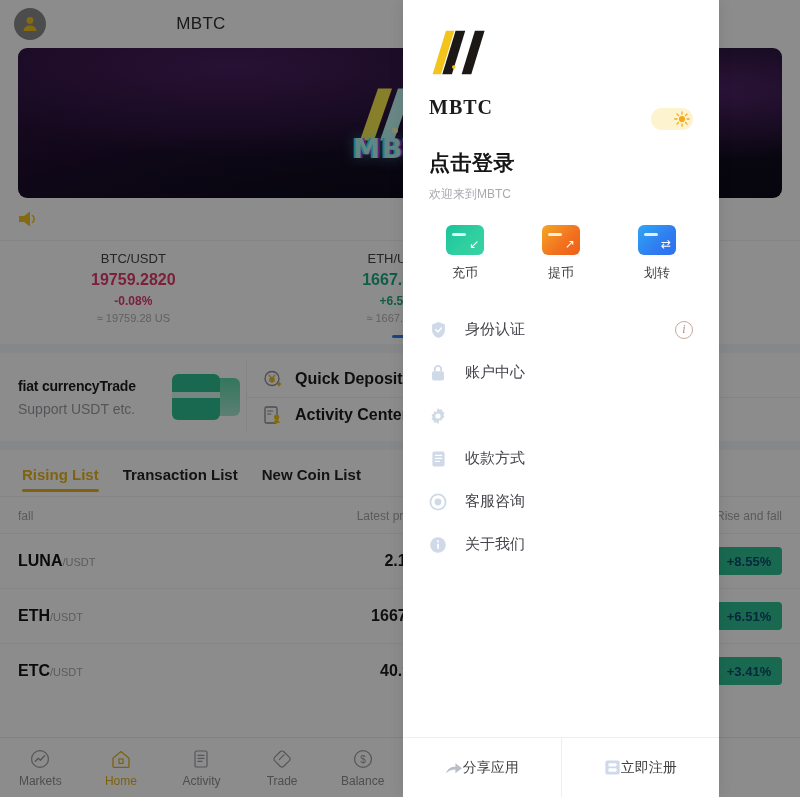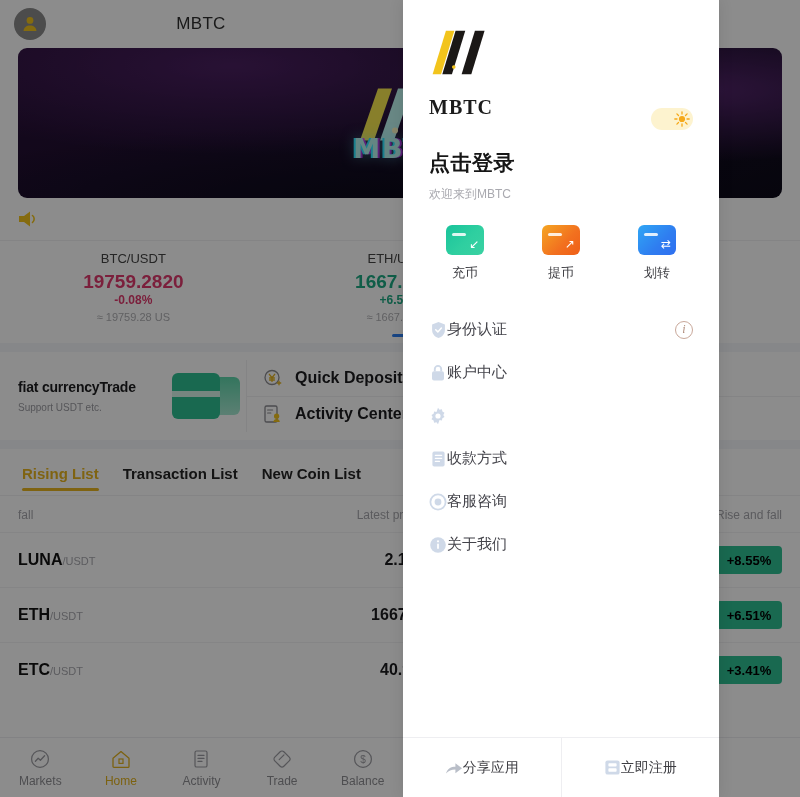--- a/index.html
+++ b/index.html
@@ -63,38 +63,38 @@
   .notice-row { height: 42px; display: flex; align-items: center; padding: 0 18px; }
 
   
   .ticker {
     border-top: 1px solid #f0f0f2;
     padding: 10px 0 4px;
     display: flex;
   }
   .tk { flex: 1; text-align: center; }
   .tk .pair { font-size: 13px; color: #444; margin-bottom: 5px; }
-  .tk .price { font-size: 19px; font-weight: 700; }
+  .tk .price { font-size: 16px; font-weight: 700; margin-bottom: 5px; }
   .tk .chg { font-size: 12px; font-weight: 700; margin-bottom: 4px; }
   .tk .approx { font-size: 11px; color: #b0b0b4; }
   .up { color: #1eaa83; }
   .down { color: #e03a6d; }
   .dots { display: flex; justify-content: center; align-items: center; height: 16px; }
   .dot-bar { width: 16px; height: 3px; border-radius: 2px; background: #2d7ff0; }
 
   
   .gap { height: 9px; background: #f5f6f9; }
   .fiat {
     display: flex; align-items: stretch; background: #fff;
     padding: 8px 0 8px 18px; min-height: 88px;
   }
   .fiat-left { flex: 0 0 228px; display: flex; align-items: center; }
   .fiat-txt { flex: 1; }
   .fiat-txt .t1 { font-size: 14px; font-weight: 700; color: #1d1d1f; letter-spacing: -.2px; }
-  .fiat-txt .t2 { font-size: 10px; color: #9c9ca2; margin-top: 7px; }
+  .fiat-txt .t2 { font-size: 14px; color: #9c9ca2; margin-top: 7px; }
   .card-icon { width: 68px; height: 46px; position: relative; margin-right: 6px; }
   .card-icon .back {
     position: absolute; right: 0; top: 4px; width: 42px; height: 38px; border-radius: 6px;
     background: linear-gradient(180deg,#5fd6ab,#a8e9d2);
   }
   .card-icon .front {
     position: absolute; left: 0; top: 0; width: 48px; height: 46px; border-radius: 6px;
     background: #2fbf92;
   }
   .card-icon .stripe {
@@ -130,21 +130,21 @@
     display: flex; align-items: center; padding: 0 18px; height: 55px;
     border-top: 1px solid #f3f3f5;
   }
   .trow .c1 { flex: 1; }
   .trow .c2 { flex: 1; text-align: center; font-size: 16px; font-weight: 700; color: #1d1d1f; }
   .trow .c3 { flex: 1; display: flex; justify-content: flex-end; }
   .sym { font-size: 16px; font-weight: 700; color: #131313; margin-top: 28px; }
   .quote { font-size: 11px; color: #a8a8ae; }
   .pill {
     min-width: 66px; height: 28px; border-radius: 4px; background: #2fbf92;
-    color: #000000; font-size: 13px; font-weight: 700;
+    color: #0c4a6e; font-size: 13px; font-weight: 700;
     display: flex; align-items: center; justify-content: center; padding: 0 8px; text-align: right;
   }
 
   
   .tabbar {
     position: absolute; left: 0; bottom: 0; width: 800px; height: 60px;
     background: #fff; border-top: 1px solid #ededf0;
     display: flex; align-items: center;
   }
   .tabbar-inner { display: flex; width: 403px; }
@@ -188,21 +188,21 @@
   .mini-card.orange { background: linear-gradient(135deg,#f5a623,#f2701f 60%,#ef5f17); }
   .mini-card.blue { background: linear-gradient(135deg,#2fa6f5,#2f7df0 60%,#2f6ff0); }
   .mini-card .ln {
     position: absolute; left: 6px; top: 8px; width: 14px; height: 3px; border-radius: 2px;
     background: rgba(255,255,255,.85);
   }
   .mini-card .ar { position: absolute; right: 5px; bottom: 5px; color: #fff; font-size: 12px; line-height: 1; }
 
   .dw-menu { margin-top: 26px; }
   .mi {
-    display: flex; align-items: center; height: 43px; padding: 0 26px; position: relative;
+    display: flex; align-items: center; height: 43px; padding: 0 26px; gap: 18px; position: relative;
   }
   .mi .txt { font-size: 15px; color: #43434a; flex: 1; }
   .mi .ico { width: 18px; height: 18px; display: flex; align-items: center; justify-content: center; }
   .info-badge {
     width: 18px; height: 18px; border-radius: 50%; border: 1px solid #c9a89a;
     display: flex; align-items: center; justify-content: center;
     font-family: "Liberation Serif", serif; font-style: italic;
     font-size: 12px; color: #b08d7d;
   }
 

